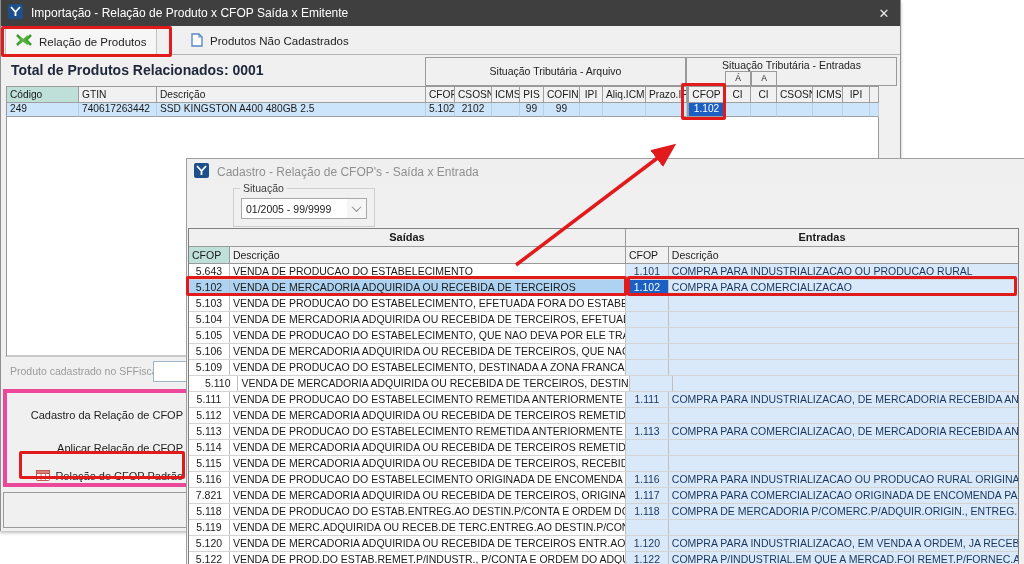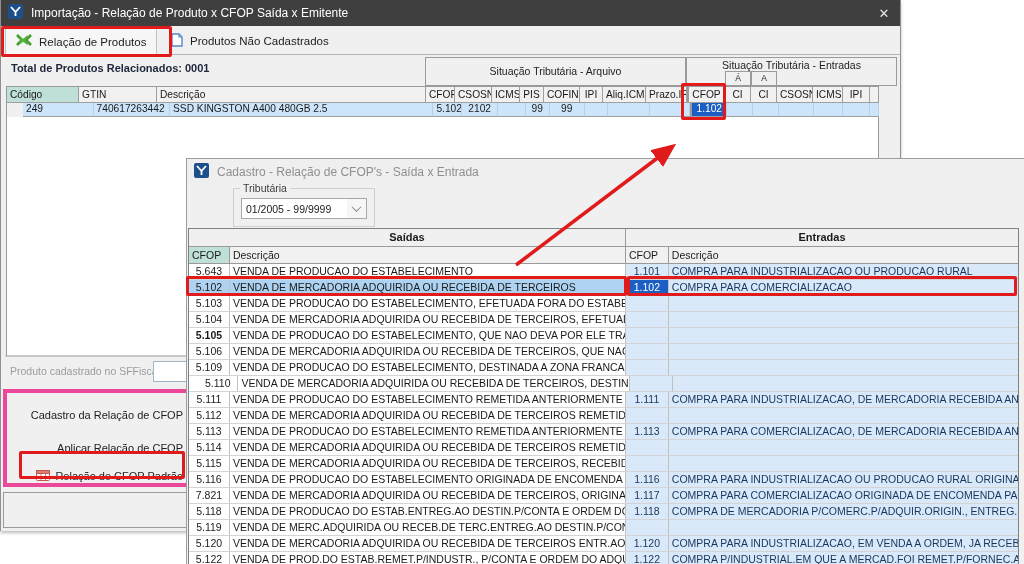--- a/index.html
+++ b/index.html
@@ -14,21 +14,21 @@
             display:flex;align-items:center;color:#fff;font-size:12px;}
   .titlebar .app-icon{margin:0 8px 0 7px;}
   .close-btn{position:absolute;right:2px;top:0;width:28px;height:26px;display:flex;align-items:center;
              justify-content:center;color:#e8e8e8;font-size:13px;cursor:default;}
   .tabstrip{position:absolute;left:0;top:26px;width:100%;height:29px;background:#f0f0f0;
             border-bottom:1px solid #b5b5b5;}
   .tab{position:absolute;top:2px;height:26px;display:flex;align-items:center;gap:7px;padding:0 10px;
        font-size:11.5px;color:#222;}
   .tab.active{background:#f6f6f6;border:1px solid #c2c2c2;border-bottom:none;}
   .bg-body{position:absolute;left:0;top:55px;width:100%;height:476px;background:#f0f0f0;}
-  .total-label{position:absolute;left:10px;top:7px;font-weight:bold;font-size:11px;color:#20283c;}
+  .total-label{position:absolute;left:10px;top:7px;font-weight:bold;font-size:14px;color:#20283c;}
 
   .grp{position:absolute;top:2px;height:29px;border:1px solid #9a9a9a;background:#f0f0f0;
        font-size:10.5px;color:#222;text-align:center;}
   .grp-arquivo{left:424px;width:261px;line-height:27px;}
   .grp-entradas{left:685px;width:211px;}
   .grp-entradas .grp-cap{display:block;line-height:13px;margin-top:1px;}
   .subcell{position:absolute;top:13px;height:15px;border:1px solid #9a9a9a;font-size:8.5px;
            letter-spacing:-.2px;line-height:13px;text-align:center;background:#f0f0f0;}
   .subcell.v{left:38px;width:26px;}
   .subcell.p{left:64px;width:26px;}
@@ -117,21 +117,21 @@
     <div class="tabstrip">
       <div class="tab active" style="left:4px;">
         <span class="icon-svg">
           <svg width="16" height="13" viewBox="0 0 16 13">
               <path d="M1 1 L6 6 L1 11 M15 1 L10 6 L15 11" stroke="#3f9e2f" stroke-width="2.6" fill="none"></path>
               <path d="M4 4 L12 10 M12 2 L4 9" stroke="#57b33e" stroke-width="2.2"></path>
             </svg>
         </span>
         <span>Relação de Produtos</span>
       </div>
-      <div class="tab" style="left:160px;">
+      <div class="tab" style="left:180px;">
         <span class="icon-svg">
           <svg width="12" height="14" viewBox="0 0 12 14">
               <path d="M1 1 H8 L11 4 V13 H1 Z" fill="#fff" stroke="#5b87c5" stroke-width="1.4"></path>
               <path d="M8 1 V4 H11" fill="none" stroke="#5b87c5" stroke-width="1.2"></path>
             </svg>
         </span>
         <span>Produtos Não Cadastrados</span>
       </div>
     </div>
 
@@ -162,21 +162,21 @@
             <div class="bg-cell c" style="width: 41px;">Prazo.IPI</div>
             <div class="bg-cell c ent-start" style="width: 38px;">CFOP</div>
             <div class="bg-cell c" style="width: 26px;">CI</div>
             <div class="bg-cell c" style="width: 26px;">CI</div>
             <div class="bg-cell c" style="width: 36px;">CSOSN</div>
             <div class="bg-cell c" style="width: 30px;">ICMS</div>
             <div class="bg-cell c" style="width: 27px;">IPI</div>
             <div class="bg-cell c" style="width: 9px;"></div>
           </div>
         <div class="bg-drow" id="bg-row">
-            <div class="bg-cell" style="width: 72px; margin-left: 16px;">249</div>
+            <div class="bg-cell" style="width: 72px;">249</div>
             <div class="bg-cell" style="width: 78px;">740617263442</div>
             <div class="bg-cell" style="width: 269px;">SSD KINGSTON A400 480GB 2.5</div>
             <div class="bg-cell c" style="width: 29px;">5.102</div>
             <div class="bg-cell c" style="width: 37px;">2102</div>
             <div class="bg-cell c" style="width: 28px;"></div>
             <div class="bg-cell c" style="width: 24px;">99</div>
             <div class="bg-cell c" style="width: 36px;">99</div>
             <div class="bg-cell c" style="width: 23px;"></div>
             <div class="bg-cell c" style="width: 43px;"></div>
             <div class="bg-cell c" style="width: 41px;"></div>
@@ -224,21 +224,21 @@
       <span class="app-icon icon-svg">
         <svg width="15" height="15" viewBox="0 0 15 15">
             <rect x="0" y="0" width="15" height="15" rx="2" fill="#1d4f8a"></rect>
             <path d="M3 3 L7.5 8 L12 3 M7.5 8 L7.5 12" stroke="#fff" stroke-width="1.8" fill="none"></path>
           </svg>
       </span>
       <span>Cadastro - Relação de CFOP's - Saída x Entrada</span>
     </div>
 
     <div class="vig-group">
-      <span class="vig-label">Tributária</span>
+      <span class="vig-label">Situação</span>
       <div class="combo">
         <span class="combo-value">01/2005 - 99/9999</span>
         <span class="combo-btn">
             <span class="chev"></span>
           </span>
       </div>
     </div>
 
     <div class="fg-table">
       <div class="fg-grow">
@@ -270,21 +270,21 @@
             <div class="fg-cell num in in-num" style="width: 43px;"></div>
             <div class="fg-cell in" style="width: 350px; border-right: none;"></div>
           </div>
           <div class="fg-row">
             <div class="fg-cell num out" style="width: 41px;">5.104</div>
             <div class="fg-cell out" style="width: 397px;">VENDA DE MERCADORIA ADQUIRIDA OU RECEBIDA DE TERCEIROS, EFETUADA FORA DO ES</div>
             <div class="fg-cell num in in-num" style="width: 43px;"></div>
             <div class="fg-cell in" style="width: 350px; border-right: none;"></div>
           </div>
           <div class="fg-row">
-            <div class="fg-cell num out" style="width: 41px; font-weight: bold;">5.105</div>
+            <div class="fg-cell num out" style="width: 41px;">5.105</div>
             <div class="fg-cell out" style="width: 397px;">VENDA DE PRODUCAO DO ESTABELECIMENTO, QUE NAO DEVA POR ELE TRANSITAR</div>
             <div class="fg-cell num in in-num" style="width: 43px;"></div>
             <div class="fg-cell in" style="width: 350px; border-right: none;"></div>
           </div>
           <div class="fg-row">
             <div class="fg-cell num out" style="width: 41px;">5.106</div>
             <div class="fg-cell out" style="width: 397px;">VENDA DE MERCADORIA ADQUIRIDA OU RECEBIDA DE TERCEIROS, QUE NAO DEVA POR EL</div>
             <div class="fg-cell num in in-num" style="width: 43px;"></div>
             <div class="fg-cell in" style="width: 350px; border-right: none;"></div>
           </div>

